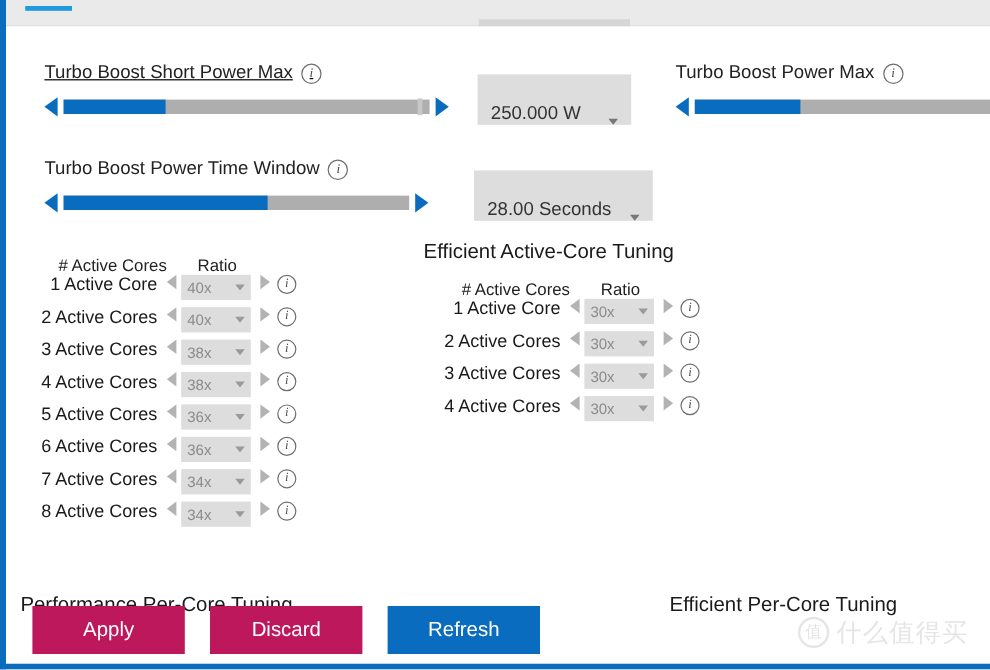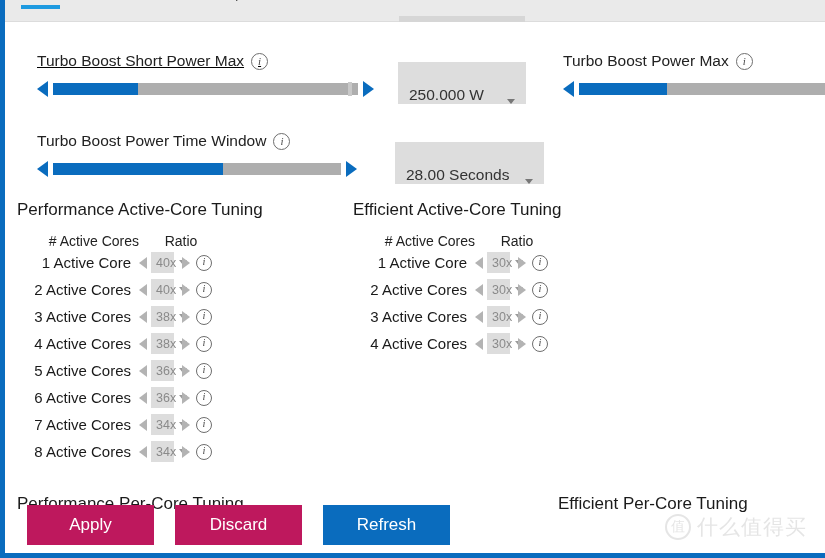--- a/index.html
+++ b/index.html
@@ -190,21 +190,20 @@
     display: flex;
     margin-top: 13px;
     font-size: 14px;
     color: #222222;
   }
   .col-heads .c1 { width: 122px; text-align: right; }
   .col-heads .c2 { width: 84px; text-align: center; }
 
   .core-row {
     display: flex;
-    align-items: center;
     height: 27px;
     margin-top: 0px;
   }
   .core-label {
     width: 122px;
     text-align: right;
     font-size: 15px;
     color: #1a1a1a;
     white-space: nowrap;
     padding-right: 8px;
@@ -219,21 +218,21 @@
     border-bottom: 6px solid transparent;
     border-right: 8px solid #b3b3b3;
   }
   .mini-arrow.right {
     border-top: 6px solid transparent;
     border-bottom: 6px solid transparent;
     border-left: 8px solid #b3b3b3;
     margin-left: 4px;
   }
   .combo.small {
-    width: 23px;
+    width: 58px;
     height: 21px;
     padding: 0 5px;
     font-size: 12.5px;
     color: #8a8a8a;
     margin: 0 4px;
   }
   .combo.small .caret { border-top-color: #9a9a9a; margin-left: 3px; }
   .core-row .info-icon { margin-left: 6px; width: 16px; height: 16px; font-size: 10.5px; }
 
   
@@ -375,21 +374,20 @@
     </div>
 
     <div style="position:absolute; left:390px; top:120px;">
       <div class="combo big" style="width:149px;">
         <span>28.00 Seconds</span>
         <span class="caret"></span>
       </div>
     </div>
 
     <div class="panel" style="left:12px; top:178px;">
-      <div class="panel-title">Performance Active-Core Tuning</div>
       <div class="col-heads">
         <div class="c1"># Active Cores</div>
         <div class="c2">Ratio</div>
       </div>
       <div id="perf-rows">
           <div class="core-row">
             <div class="core-label">1 Active Core</div>
             <div class="mini-arrow left"></div>
             <div class="combo small">
               <span>40x</span>

